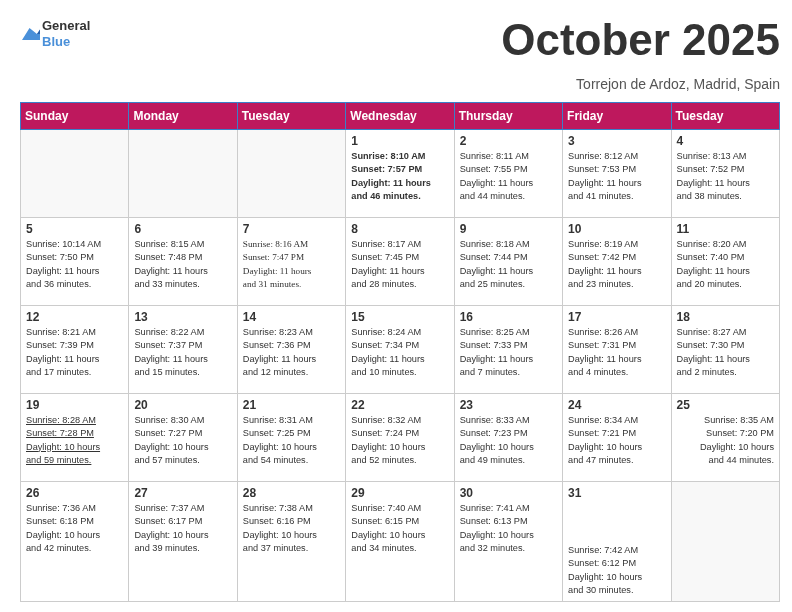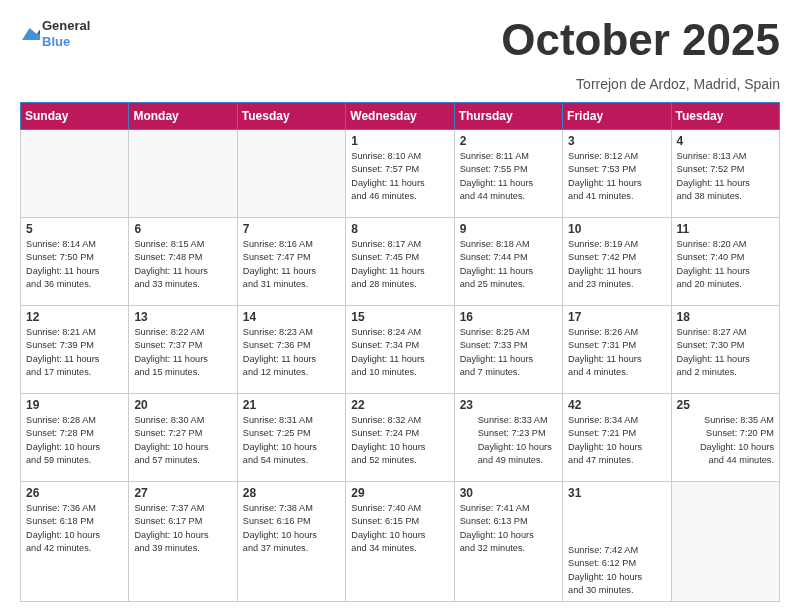--- a/index.html
+++ b/index.html
@@ -127,21 +127,21 @@
           <th>Tuesday</th>
         </tr>
     </thead>
     <tbody id="calendar-body">
     <tr>
           <td class="empty"></td>
           <td class="empty"></td>
           <td class="empty"></td>
           <td>
             <span class="day-num">1</span>
-            <div class="day-info" style="white-space: pre-line;">Sunrise: 8:10 AM
+            <div class="day-info" style="white-space: pre-line; font-weight: bold;">Sunrise: 8:10 AM
 Sunset: 7:57 PM
 Daylight: 11 hours
 and 46 minutes.</div>
           </td>
           <td>
             <span class="day-num">2</span>
             <div class="day-info" style="white-space: pre-line;">Sunrise: 8:11 AM
 Sunset: 7:55 PM
 Daylight: 11 hours
 and 44 minutes.</div>
@@ -157,35 +157,35 @@
             <span class="day-num">4</span>
             <div class="day-info" style="white-space: pre-line;">Sunrise: 8:13 AM
 Sunset: 7:52 PM
 Daylight: 11 hours
 and 38 minutes.</div>
           </td>
         </tr>
         <tr>
           <td>
             <span class="day-num">5</span>
-            <div class="day-info" style="white-space: pre-line;">Sunrise: 8:14 AM
+            <div class="day-info" style="white-space: pre-line;">Sunrise: 10:14 AM
 Sunset: 7:50 PM
 Daylight: 11 hours
 and 36 minutes.</div>
           </td>
           <td>
             <span class="day-num">6</span>
             <div class="day-info" style="white-space: pre-line;">Sunrise: 8:15 AM
 Sunset: 7:48 PM
 Daylight: 11 hours
 and 33 minutes.</div>
           </td>
           <td>
             <span class="day-num">7</span>
-            <div class="day-info" style="white-space: pre-line;">Sunrise: 8:16 AM
+            <div class="day-info" style="white-space: pre-line; font-family: Liberation Serif, serif;">Sunrise: 8:16 AM
 Sunset: 7:47 PM
 Daylight: 11 hours
 and 31 minutes.</div>
           </td>
           <td>
             <span class="day-num">8</span>
             <div class="day-info" style="white-space: pre-line;">Sunrise: 8:17 AM
 Sunset: 7:45 PM
 Daylight: 11 hours
 and 28 minutes.</div>
@@ -259,21 +259,21 @@
             <span class="day-num">18</span>
             <div class="day-info" style="white-space: pre-line;">Sunrise: 8:27 AM
 Sunset: 7:30 PM
 Daylight: 11 hours
 and 2 minutes.</div>
           </td>
         </tr>
         <tr>
           <td>
             <span class="day-num">19</span>
-            <div class="day-info" style="white-space: pre-line;">Sunrise: 8:28 AM
+            <div class="day-info" style="white-space: pre-line; text-decoration: underline;">Sunrise: 8:28 AM
 Sunset: 7:28 PM
 Daylight: 10 hours
 and 59 minutes.</div>
           </td>
           <td>
             <span class="day-num">20</span>
             <div class="day-info" style="white-space: pre-line;">Sunrise: 8:30 AM
 Sunset: 7:27 PM
 Daylight: 10 hours
 and 57 minutes.</div>
@@ -287,27 +287,27 @@
           </td>
           <td>
             <span class="day-num">22</span>
             <div class="day-info" style="white-space: pre-line;">Sunrise: 8:32 AM
 Sunset: 7:24 PM
 Daylight: 10 hours
 and 52 minutes.</div>
           </td>
           <td>
             <span class="day-num">23</span>
-            <div class="day-info" style="white-space: pre-line; margin-left: 18px;">Sunrise: 8:33 AM
+            <div class="day-info" style="white-space: pre-line;">Sunrise: 8:33 AM
 Sunset: 7:23 PM
 Daylight: 10 hours
 and 49 minutes.</div>
           </td>
           <td>
-            <span class="day-num">42</span>
+            <span class="day-num">24</span>
             <div class="day-info" style="white-space: pre-line;">Sunrise: 8:34 AM
 Sunset: 7:21 PM
 Daylight: 10 hours
 and 47 minutes.</div>
           </td>
           <td>
             <span class="day-num">25</span>
             <div class="day-info" style="white-space: pre-line; text-align: right;">Sunrise: 8:35 AM
 Sunset: 7:20 PM
 Daylight: 10 hours

